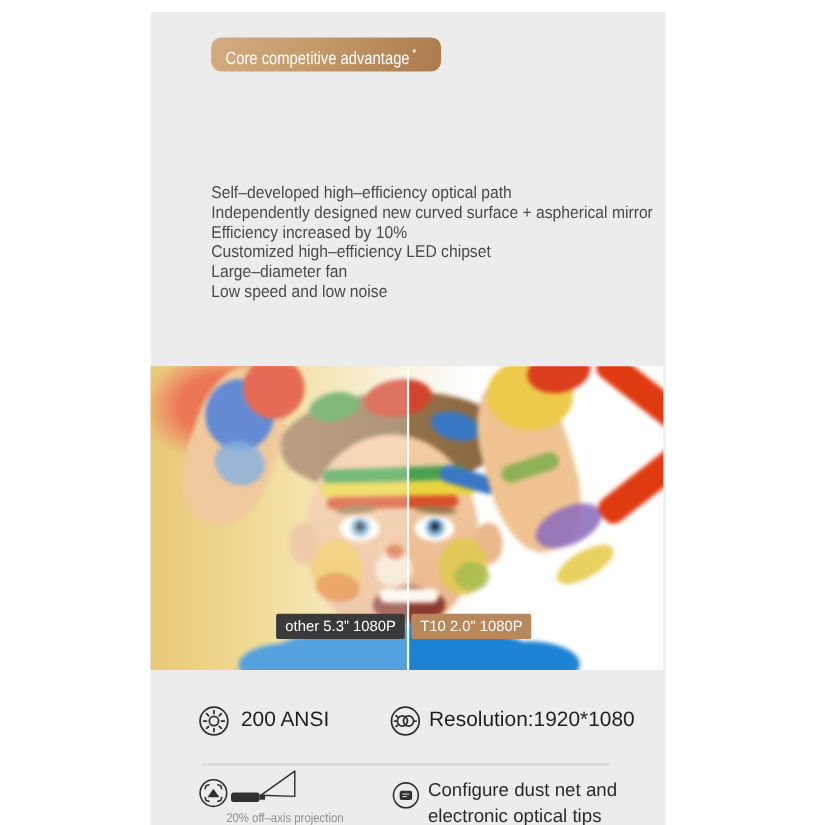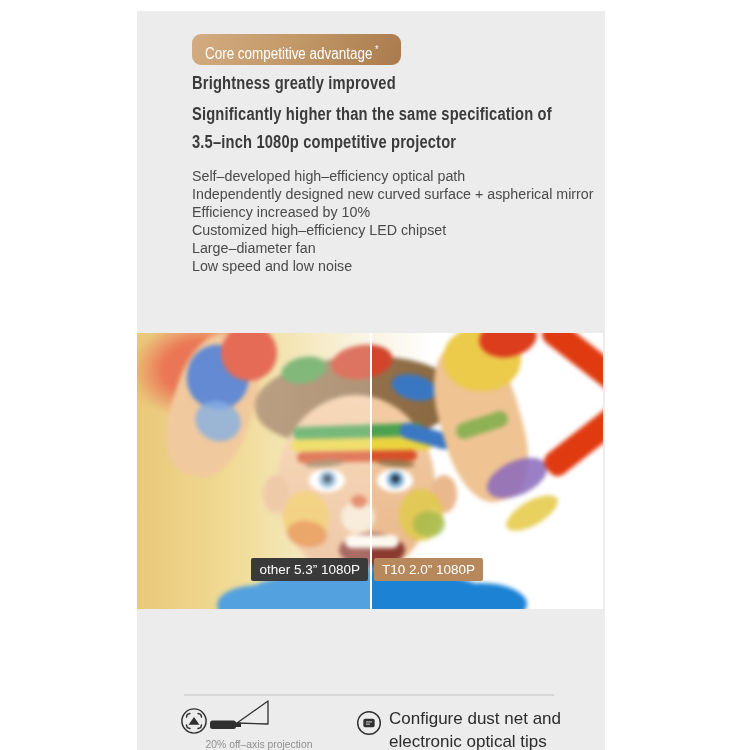--- a/index.html
+++ b/index.html
@@ -58,25 +58,20 @@
 </head>
 <body>
 
 <div class="page">
   <div class="column">
 
     <div class="badge">
       <span class="badge-inner"><span>Core competitive advantage</span><sup>*</sup></span>
     </div>
 
-    <div class="headline">
-      <div class="h-line">Brightness greatly improved</div>
-      <div class="h-line">Significantly higher than the same specification of</div>
-      <div class="h-line">3.5–inch 1080p competitive projector</div>
-    </div>
 
     <div class="body-text">
       <div>Self–developed high–efficiency optical path</div>
       <div>Independently designed new curved surface + aspherical mirror</div>
       <div>Efficiency increased by 10%</div>
       <div>Customized high–efficiency LED chipset</div>
       <div>Large–diameter fan</div>
       <div>Low speed and low noise</div>
     </div>
 
@@ -125,20 +120,47 @@
           <i style="left: 398px; top: 12px; width: 104px; height: 26px; background: rgb(224, 58, 16); border-radius: 10px; transform: rotate(38deg); opacity: 1;"></i>
           <i style="left: 400px; top: 92px; width: 104px; height: 26px; background: rgb(224, 58, 16); border-radius: 10px; transform: rotate(-38deg); opacity: 1;"></i>
         </div>
       <div class="half-dim"></div>
       <div class="split"></div>
       <div class="lbl lbl-left">other 5.3” 1080P</div>
       <div class="lbl lbl-right">T10 2.0” 1080P</div>
     </div>
 
     <div class="spec-row">
+      <div class="spec spec-1">
+        <svg width="29" height="29" viewBox="0 0 29 29">
+          <circle class="icon-stroke" cx="14.5" cy="14.5" r="12.6"></circle>
+          <circle class="icon-stroke" cx="14.5" cy="14.5" r="4.2"></circle>
+          <line class="icon-stroke" x1="21.3" y1="14.5" x2="23.9" y2="14.5"></line>
+          <line class="icon-stroke" x1="19.3" y1="19.3" x2="21.2" y2="21.2"></line>
+          <line class="icon-stroke" x1="14.5" y1="21.3" x2="14.5" y2="23.9"></line>
+          <line class="icon-stroke" x1="9.7" y1="19.3" x2="7.8" y2="21.2"></line>
+          <line class="icon-stroke" x1="7.7" y1="14.5" x2="5.1" y2="14.5"></line>
+          <line class="icon-stroke" x1="9.7" y1="9.7" x2="7.8" y2="7.8"></line>
+          <line class="icon-stroke" x1="14.5" y1="7.7" x2="14.5" y2="5.1"></line>
+          <line class="icon-stroke" x1="19.3" y1="9.7" x2="21.2" y2="7.8"></line>
+        </svg>
+        <span>200 ANSI</span>
+      </div>
+      <div class="spec spec-2">
+        <svg width="29" height="29" viewBox="0 0 29 29">
+          <circle class="icon-stroke" cx="14.5" cy="14.5" r="12.6"></circle>
+          <circle class="icon-stroke" cx="11.8" cy="14.5" r="4.6"></circle>
+          <circle class="icon-stroke" cx="17.4" cy="14.5" r="4.6"></circle>
+          <line class="icon-stroke" x1="6.2" y1="14.5" x2="4.6" y2="14.5"></line>
+          <line class="icon-stroke" x1="7.4" y1="10.6" x2="6" y2="9.6"></line>
+          <line class="icon-stroke" x1="7.4" y1="18.4" x2="6" y2="19.4"></line>
+          <line class="icon-stroke" x1="23" y1="14.5" x2="24.4" y2="14.5"></line>
+        </svg>
+        <span>Resolution:1920*1080</span>
+      </div>
     </div>
 
     <div class="rule"></div>
 
     <svg class="keystone" width="28" height="28" viewBox="0 0 31 31">
       <circle class="icon-stroke" cx="15.5" cy="15.5" r="13.4"></circle>
       <path class="icon-fill" d="M15.5 11 L21.5 19.6 L9.5 19.6 Z"></path>
       <path class="icon-stroke" d="M11 7.2 L8.1 8.1 L7.2 11"></path>
       <path class="icon-stroke" d="M20 7.2 L22.9 8.1 L23.8 11"></path>
       <path class="icon-stroke" d="M7.2 20 L8.1 22.9 L11 23.8"></path>

